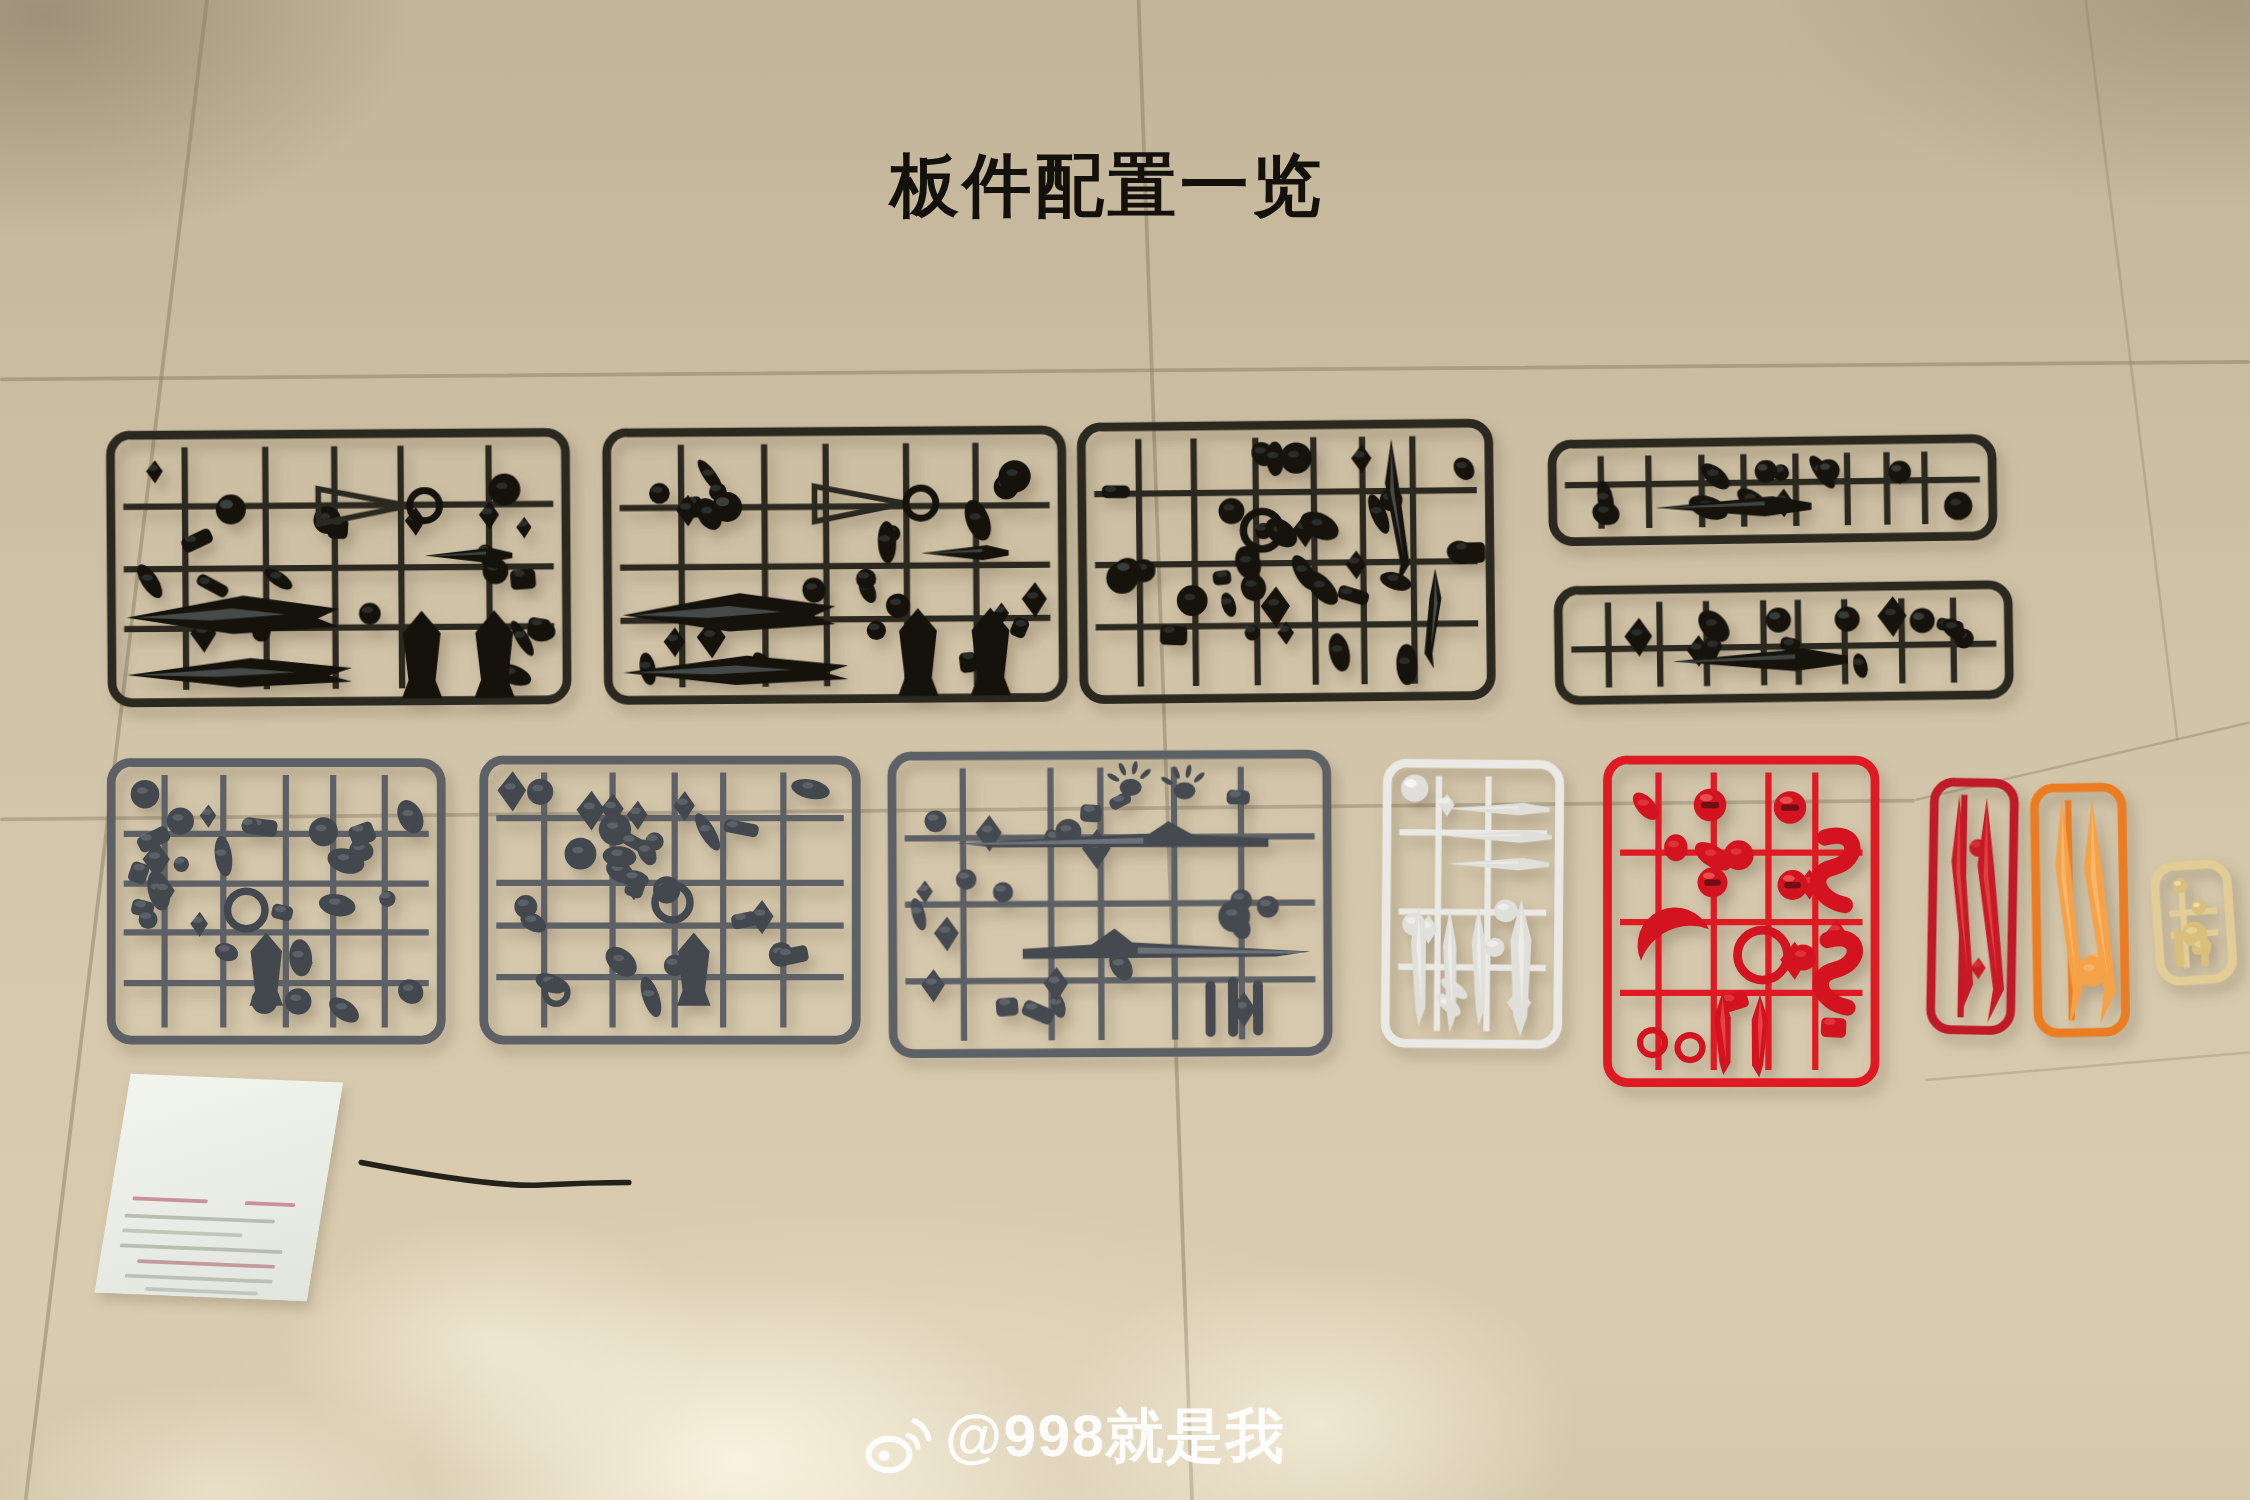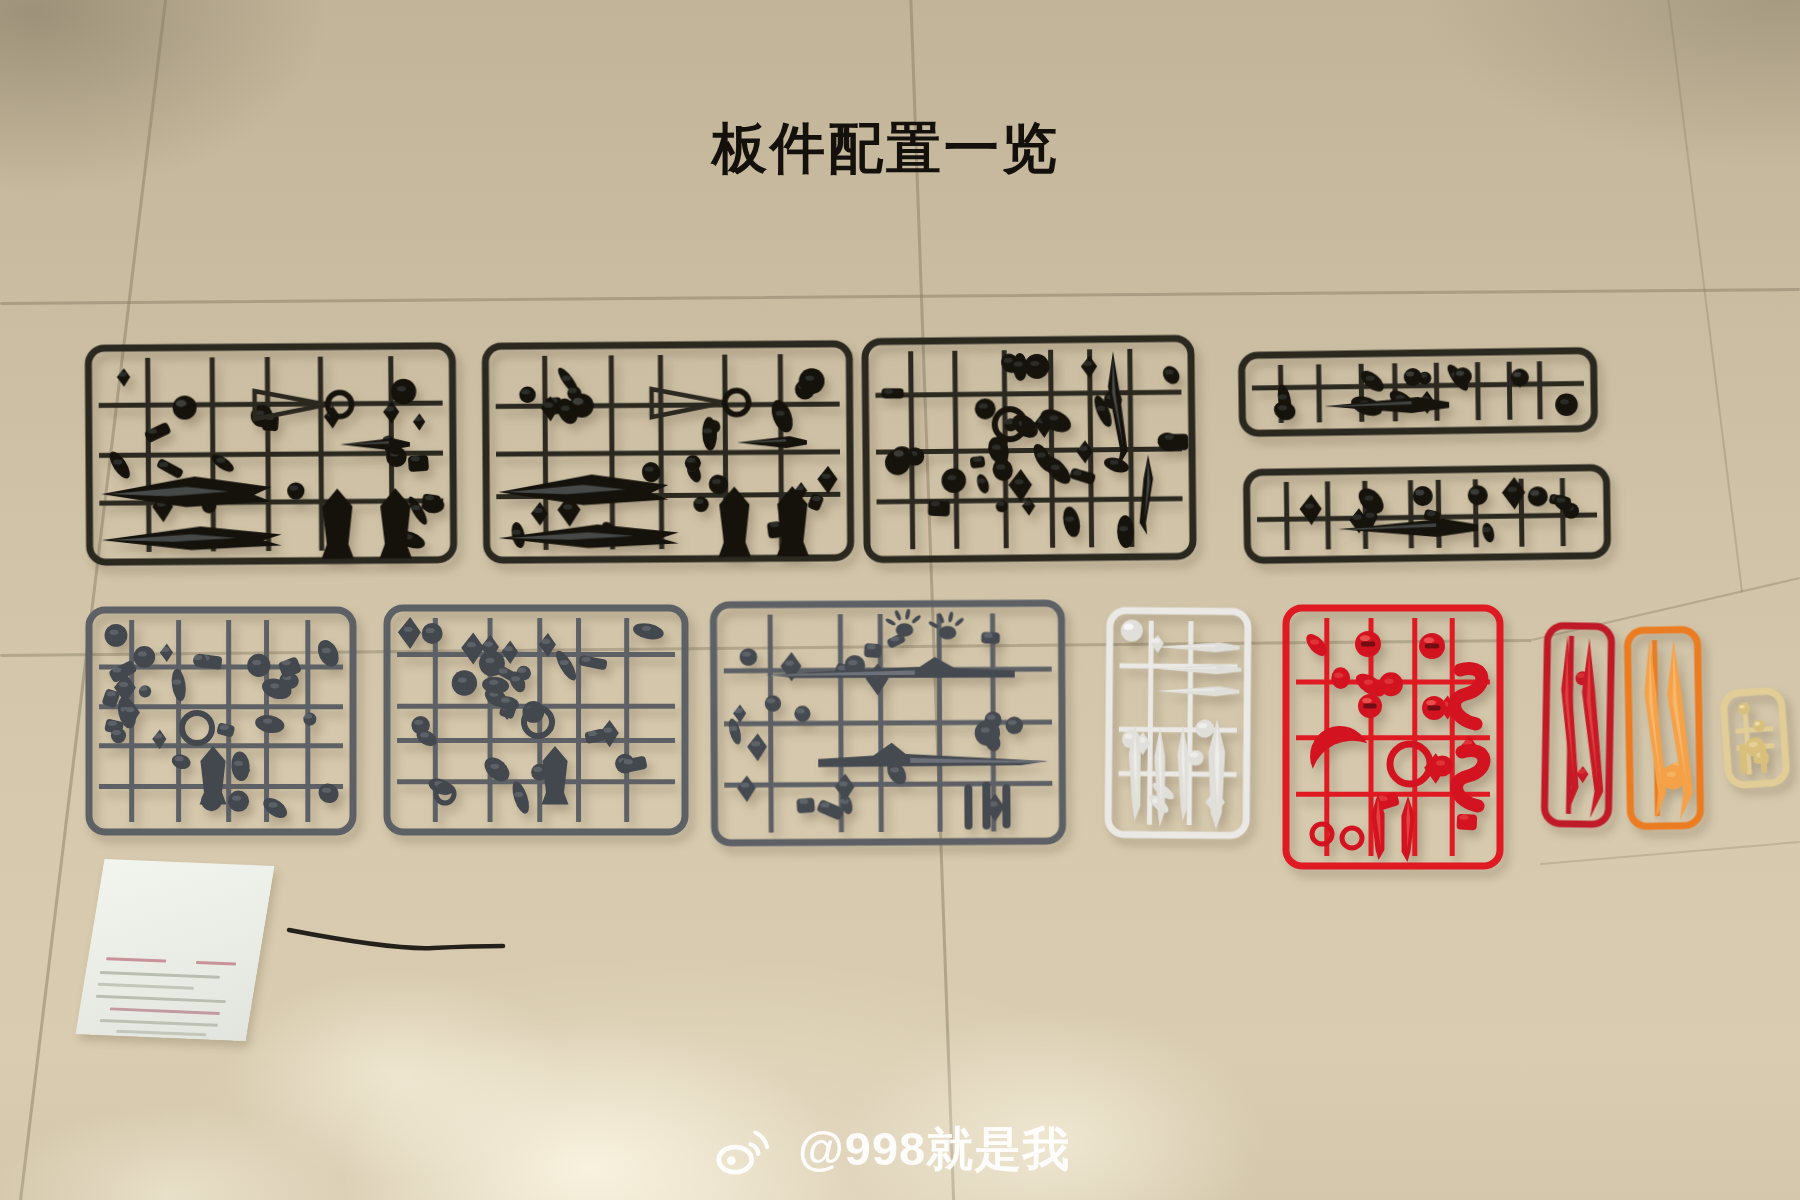--- a/index.html
+++ b/index.html
@@ -9,21 +9,21 @@
       radial-gradient(ellipse 420px 260px at 2% 1%, rgba(98,88,68,.38), rgba(98,88,68,0) 70%),
       radial-gradient(ellipse 520px 240px at 99% 0%, rgba(105,95,75,.30), rgba(105,95,75,0) 70%),
       radial-gradient(ellipse 900px 420px at 38% 102%, rgba(255,248,230,.45), rgba(255,248,230,0) 65%),
       linear-gradient(180deg,#c1b499 0%,#c9bca0 24%,#d0c3a7 45%,#d6c9ad 68%,#d9ccb0 88%,#d4c7ab 100%);}
   .grout{position:absolute;transform-origin:0 50%;border-radius:2px;}
   .glare{position:absolute;pointer-events:none;}
   .sprue{position:absolute;}
   .sprue svg{display:block;filter:drop-shadow(5px 7px 5px rgba(70,56,34,.26));}
   #page-title{position:absolute;left:712px;top:112px;font-size:55px;font-weight:bold;
     color:#14110d;letter-spacing:3px;white-space:nowrap;}
-  #watermark{position:absolute;left:712px;top:1118px;display:flex;align-items:center;gap:28px;
+  #watermark{position:absolute;left:688px;top:1118px;display:flex;align-items:flex-end;gap:10px;
     color:rgba(255,255,255,.92);}
   #watermark .handle{font-size:47px;font-weight:600;letter-spacing:1px;white-space:nowrap;}
   #decal{position:absolute;left:90px;top:862px;width:170px;height:176px;
     background:linear-gradient(160deg,#f2f4ee 0%,#e9ece5 60%,#e2e5dd 100%);
     transform:rotate(2.4deg) skewX(-7deg);box-shadow:4px 6px 9px rgba(85,72,50,.22);}
   #decal .drow{position:absolute;height:3px;border-radius:1px;}
   #antenna{position:absolute;left:283px;top:920px;}
 </style>
 </head>
 <body>

